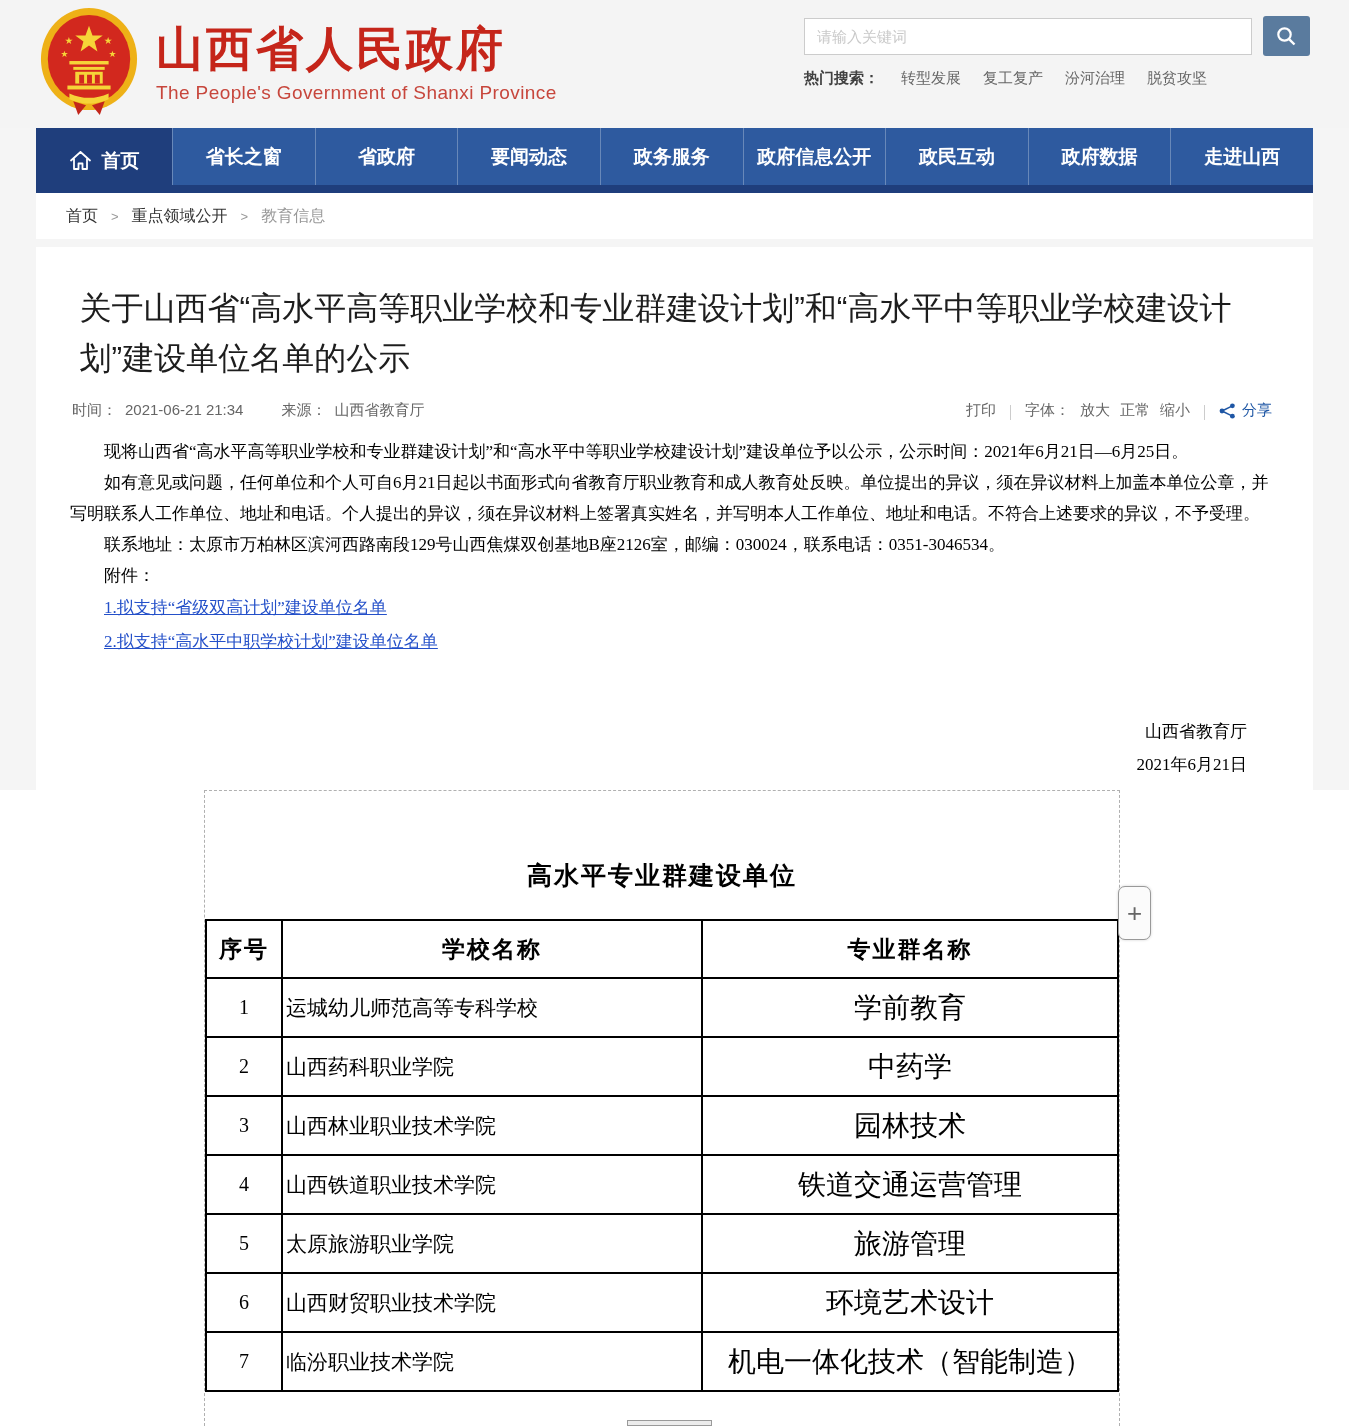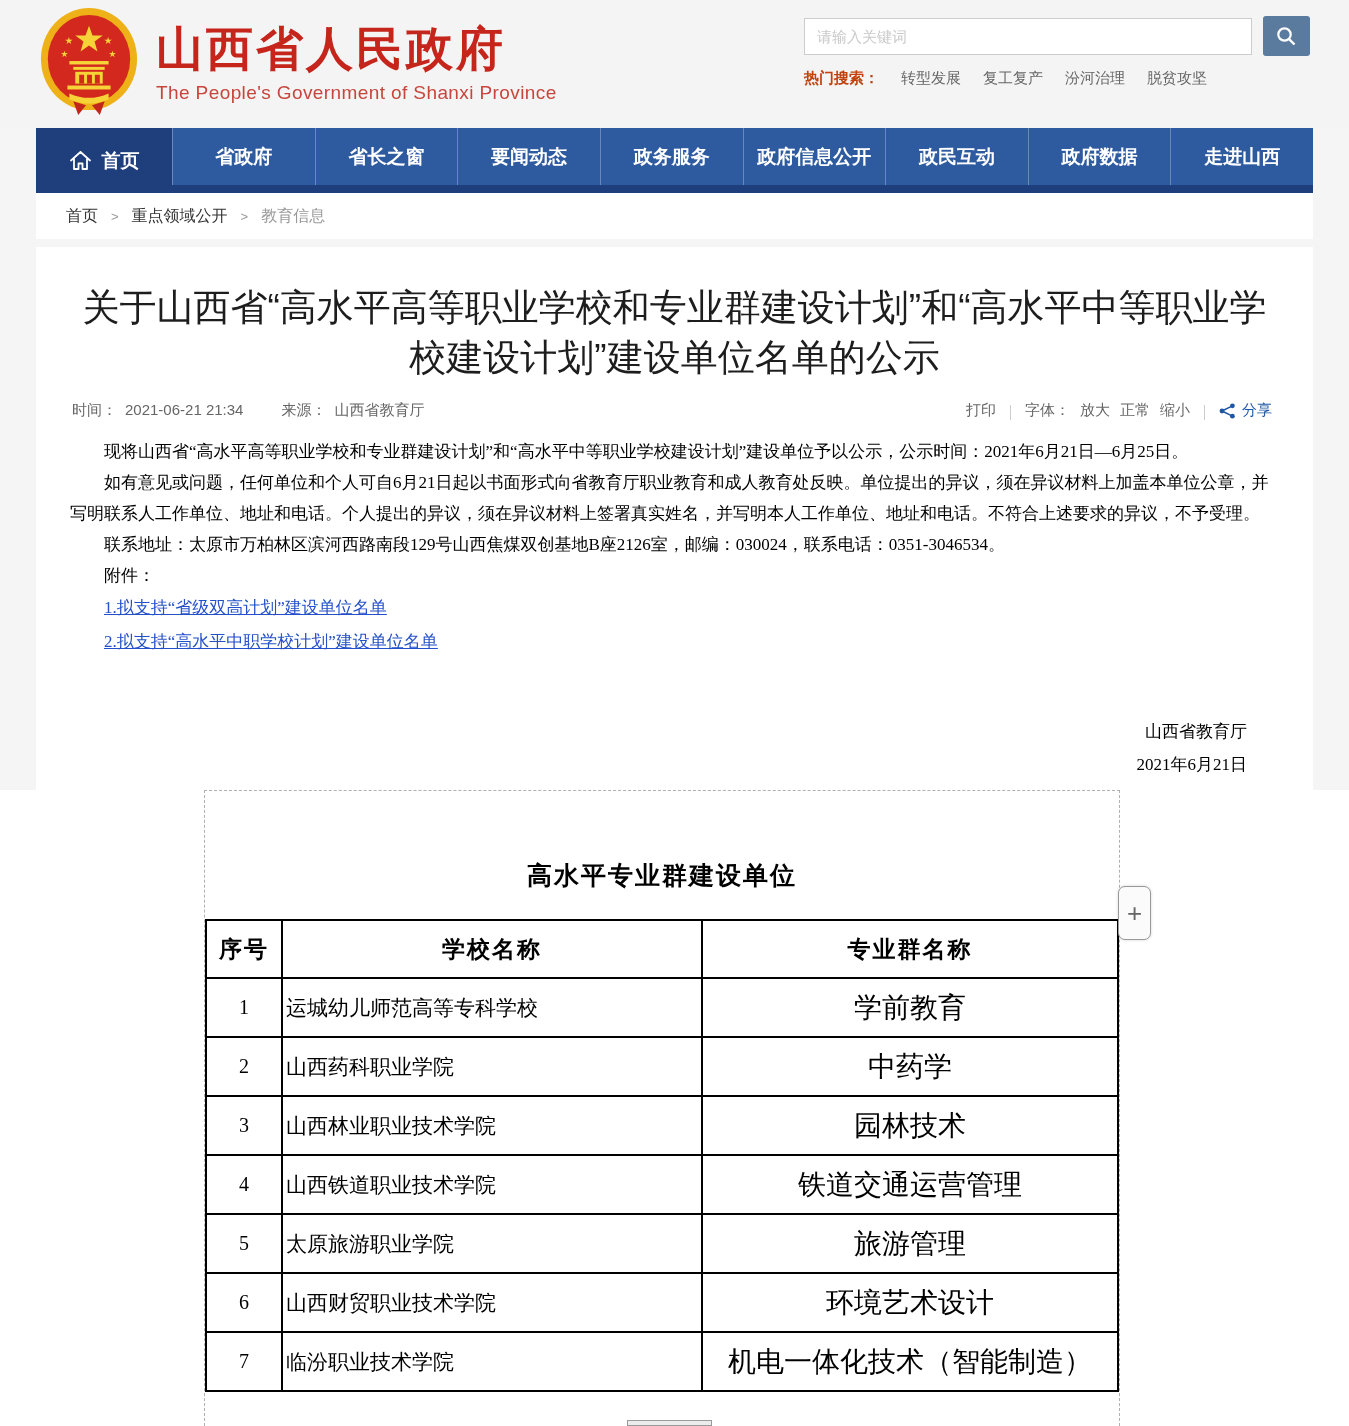--- a/index.html
+++ b/index.html
@@ -14,36 +14,36 @@
   .emblem { width:102px; height:112px; }
   .brand-text { margin-left:16px; }
   .site-title { font-size:47px; font-weight:700; color:#c5251a; letter-spacing:3px; line-height:58px; }
   .site-sub { font-size:19px; color:#c7463c; margin-top:4px; letter-spacing:0.4px; }
   .search-area { position:absolute; top:16px; right:39px; width:506px; }
   .search-row { display:flex; align-items:center; }
   .search-input { width:528px; height:37px; border:1px solid #ccc; background:#fff; padding:0 12px; font-size:15px; color:#333; outline:none; }
   .search-input::placeholder { color:#c9c9c9; }
   .search-btn { margin-left:11px; width:54px; height:40px; background:#5a7b9e; border:none; border-radius:3px; display:flex; align-items:center; justify-content:center; cursor:pointer; }
   .hot-row { margin-top:13px; font-size:15px; color:#666; display:flex; align-items:center; }
-  .hot-label { color:#c2410c; font-weight:700; margin-right:22px; }
+  .hot-label { color:#404040; font-weight:700; margin-right:22px; }
   .hot-item { margin-right:22px; cursor:pointer; }
   
   .nav { margin-left:36px; width:1277px; height:57px; background:#2e5a9f; display:flex; position:relative; }
   .nav-item { flex:1; display:flex; align-items:center; justify-content:center; color:#fff; font-size:19px; font-weight:700; cursor:pointer; border-left:1px solid rgba(255,255,255,0.28); }
   .home-tab { flex:0 0 136px; background:#1f3e7c; height:65px; z-index:2; border-left:none; gap:10px; }
   .nav-strip { margin-left:36px; width:1277px; height:8px; background:#1f3e7c; }
   
   .breadcrumb { margin-left:36px; width:1277px; height:46px; background:#fff; display:flex; align-items:center; padding-left:30px; font-size:16px; color:#333; }
   .crumb { cursor:pointer; }
   .crumb-sep { color:#999; font-size:13px; margin:0 13px; }
   .crumb-last { color:#999; }
   .gap8 { height:8px; }
   
   .article { margin-left:36px; width:1277px; height:543px; background:#fff; padding:36px 34px 0; }
-  .article-title { font-size:37px; color:#1d1d1d; text-align:center; line-height:50px; font-weight:500; max-width:1190px; margin:0 auto; }
+  .article-title { font-size:32px; color:#1d1d1d; line-height:50px; font-weight:500; max-width:1190px; margin:0 auto; }
   .meta { margin-top:18px; display:flex; justify-content:space-between; align-items:center; font-size:15px; color:#666; padding:0 2px;gap:12px; }
   .meta-left span { margin-right:8px; }
   .meta-right { display:flex; align-items:flex-end; }
   .meta-right > span { margin:0 5px; cursor:pointer; }
   .meta-divider { width:1px; height:15px; background:#ccc; margin:0 9px; }
   .share { color:#1f57a5; display:flex; align-items:center; gap:6px; cursor:pointer; }
   .body-text { margin-top:16px; font-family:"Liberation Serif","DejaVu Serif",serif; font-size:17px; color:#000; line-height:31px; }
   .body-text p { margin:0; text-indent:2em; }
   .attach-line { margin-left:2em; line-height:34px; }
   .attach-link { color:#2450c9; text-decoration:underline; font-family:"Liberation Serif","DejaVu Serif",serif; font-size:17px; cursor:pointer; }
@@ -122,24 +122,24 @@
 </div>
 
 <div class="nav">
   <div class="nav-item home-tab">
     <svg width="23" height="21" viewBox="0 0 23 21">
       <path d="M11.5 2 L21 10.5 M11.5 2 L2 10.5 M5 9 V19 H9.5 V13.5 H13.5 V19 H18 V9" stroke="#fff" stroke-width="1.8" fill="none" stroke-linecap="round" stroke-linejoin="round"></path>
     </svg>
     <span>首页</span>
   </div>
   <div class="nav-item">
+      <span>省长之窗</span>
+    </div>
+  <div class="nav-item">
       <span>省政府</span>
-    </div>
-  <div class="nav-item">
-      <span>省长之窗</span>
     </div>
   <div class="nav-item">
       <span>要闻动态</span>
     </div>
   <div class="nav-item">
       <span>政务服务</span>
     </div>
   <div class="nav-item">
       <span>政府信息公开</span>
     </div>

